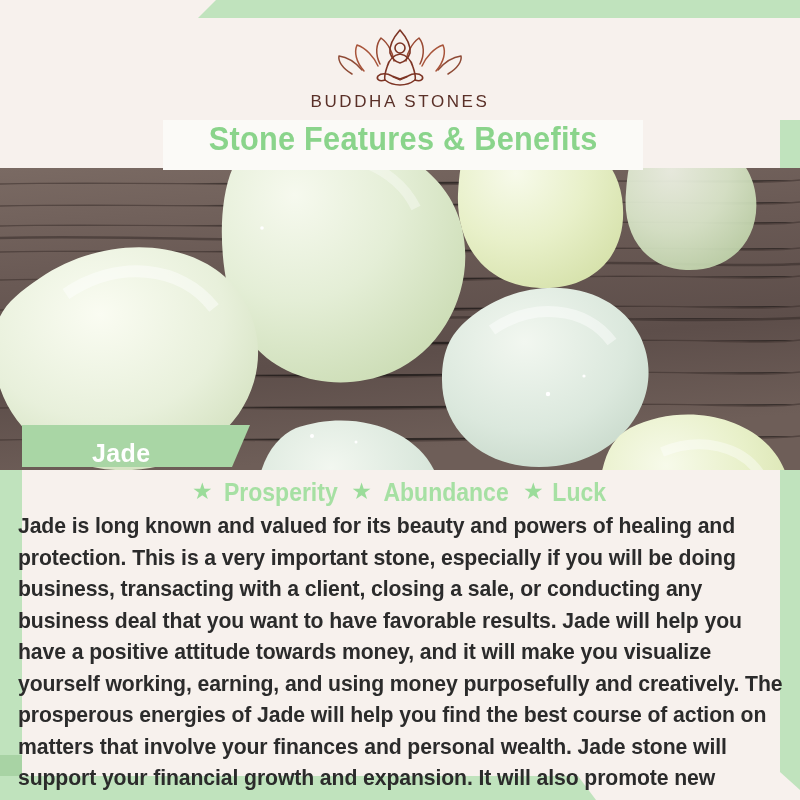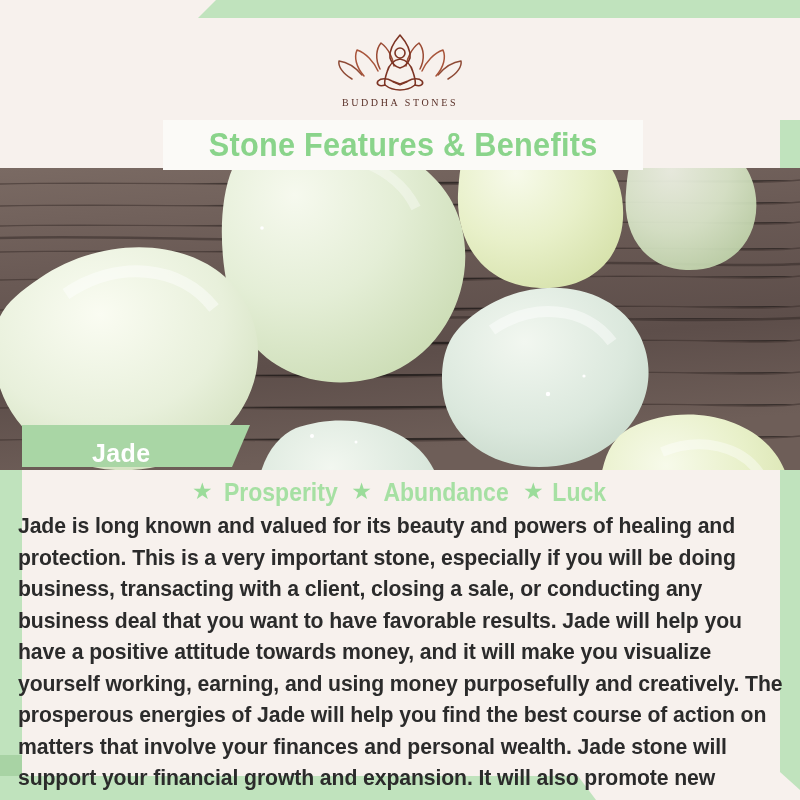--- a/index.html
+++ b/index.html
@@ -46,33 +46,33 @@
   
   .header {
     position:absolute; left:0; top:18px; width:800px; height:102px;
     display:flex; flex-direction:column;
     align-items:center; justify-content:center;
     background:#f7f1ed;
   }
   .logo-mark { width:132px; height:62px; display:block; }
   .logo-word {
     margin-top:4px;
-    font-family:Liberation Serif, serif;
-    font-size:10px;
+    font-family:Liberation Sans, sans-serif;
+    font-size:17px;
     letter-spacing:2.6px;
     color:#5a3028;
     font-weight:400;
   }
 
   
   .title-band {
     position:absolute; left:163px; top:120px;
     width:480px; height:50px;
     background:#fbfaf7;
-    display:flex; align-items:center; justify-content:center;
+    display:flex; align-items:flex-start; justify-content:center;
     z-index:6;
   }
   .title-text {
     font-family:"Liberation Sans Narrow","Liberation Sans", sans-serif;
     font-weight:700;
     font-size:33px;
     color:#8ad48b;
     letter-spacing:0.3px;
     transform:scaleX(0.93);
     white-space:nowrap;

